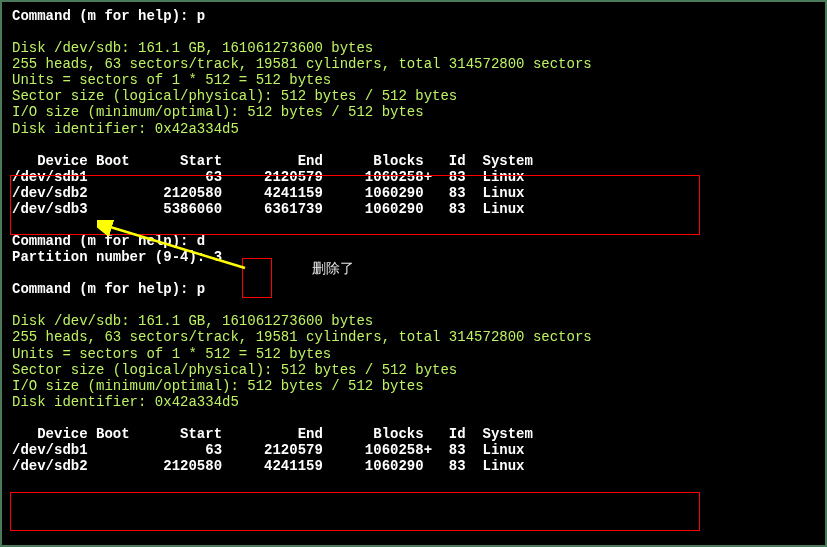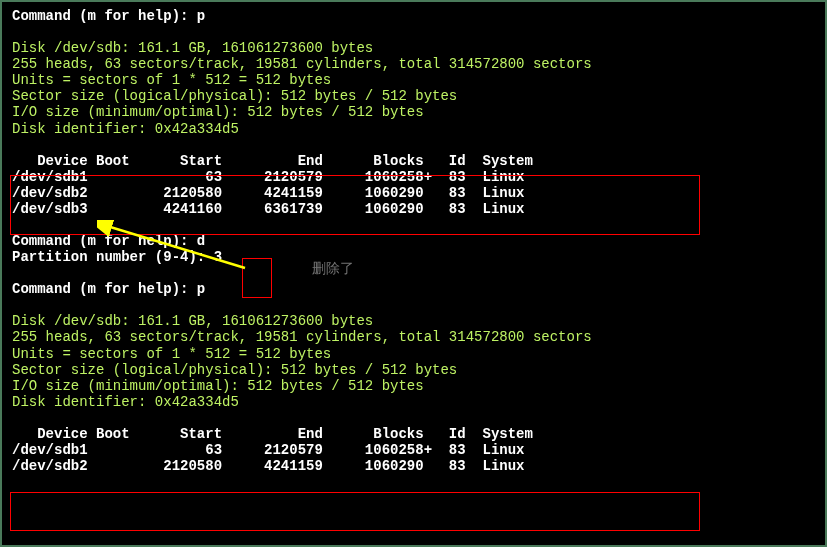--- a/index.html
+++ b/index.html
@@ -45,21 +45,21 @@
       height: 40px;
     }
     .box3 {
       left: 8px;
       top: 490px;
       width: 690px;
       height: 39px;
     }
     .annotation {
       position: absolute;
-      color: #737373;
+      color: #e5e5e5;
       font-size: 14px;
       font-family: sans-serif;
     }
     .anno1 {
       left: 310px;
       top: 258px;
     }
     .arrow {
       position: absolute;
       pointer-events: none;
@@ -83,21 +83,21 @@
 <pre>Disk /dev/sdb: 161.1 GB, 161061273600 bytes
 255 heads, 63 sectors/track, 19581 cylinders, total 314572800 sectors
 Units = sectors of 1 * 512 = 512 bytes
 Sector size (logical/physical): 512 bytes / 512 bytes
 I/O size (minimum/optimal): 512 bytes / 512 bytes
 Disk identifier: 0x42a334d5</pre>
 <div class="blank"></div>
 <div class="line">   Device Boot      Start         End      Blocks   Id  System</div>
 <div class="line">/dev/sdb1              63     2120579     1060258+  83  Linux</div>
 <div class="line">/dev/sdb2         2120580     4241159     1060290   83  Linux</div>
-<div class="line">/dev/sdb3         4241160     6361739     1060290   83  Linux</div>
+<div class="line">/dev/sdb3         5386060     6361739     1060290   83  Linux</div>
 <div class="blank"></div>
 <div class="line">Command (m for help): d</div>
 <div class="line">Partition number (9-4): 3</div>
 <div class="blank"></div>
 <div class="line">Command (m for help): p</div>
 <div class="blank"></div>
 <pre>Disk /dev/sdb: 161.1 GB, 161061273600 bytes
 255 heads, 63 sectors/track, 19581 cylinders, total 314572800 sectors
 Units = sectors of 1 * 512 = 512 bytes
 Sector size (logical/physical): 512 bytes / 512 bytes

